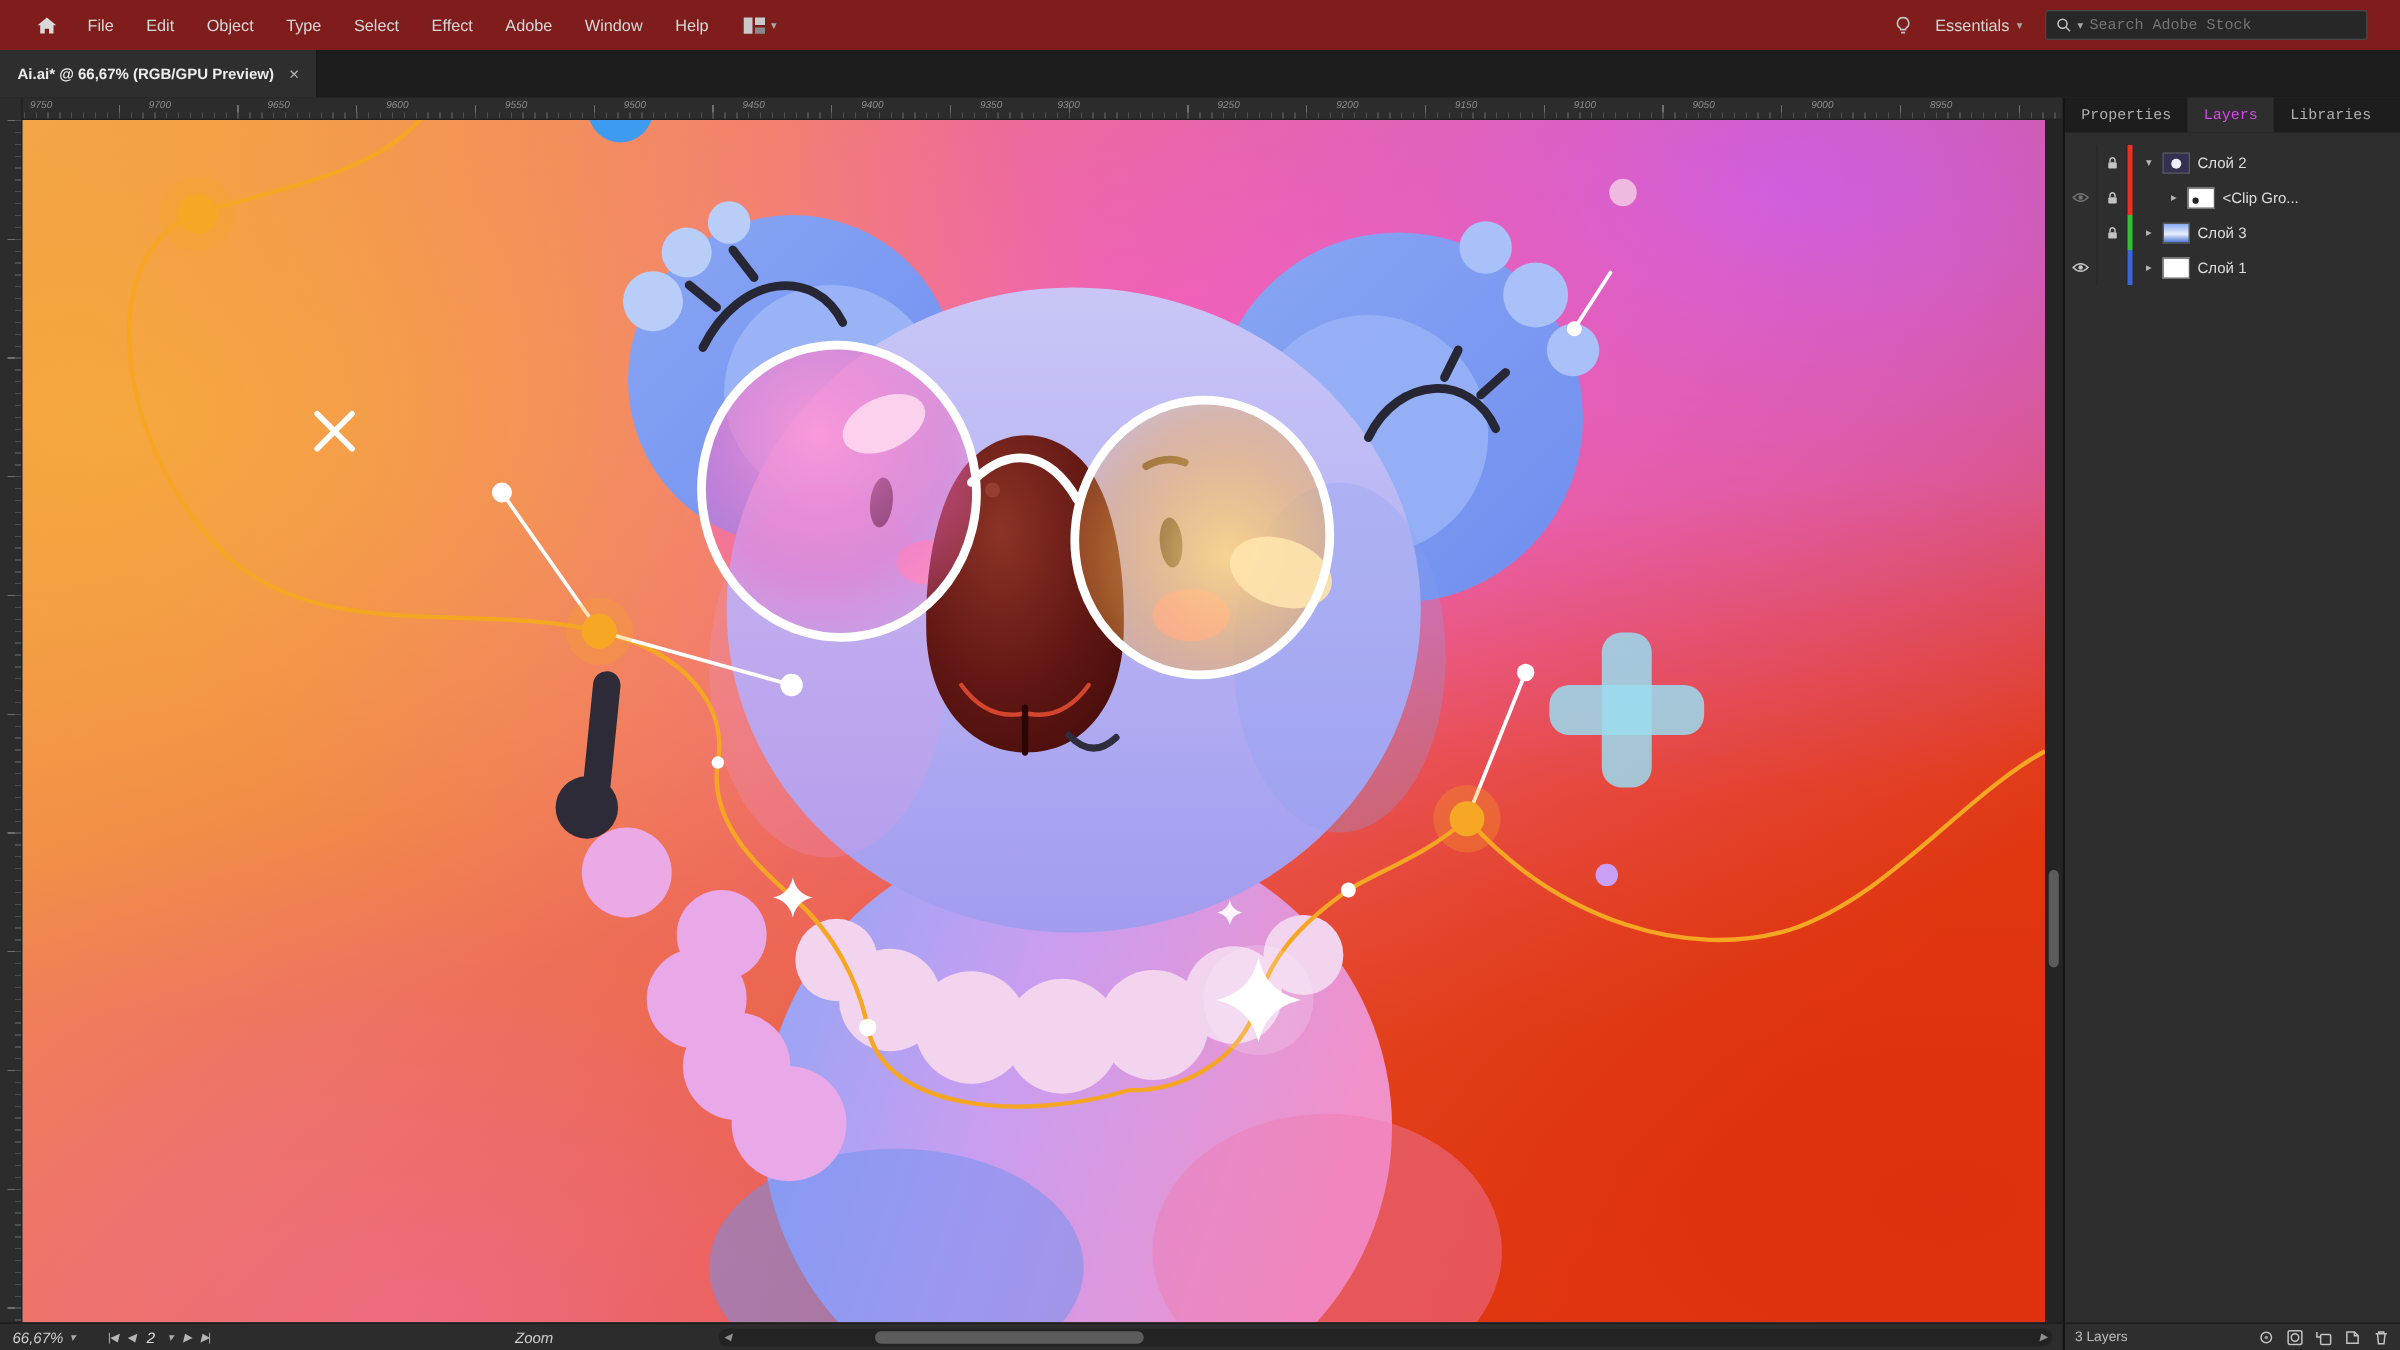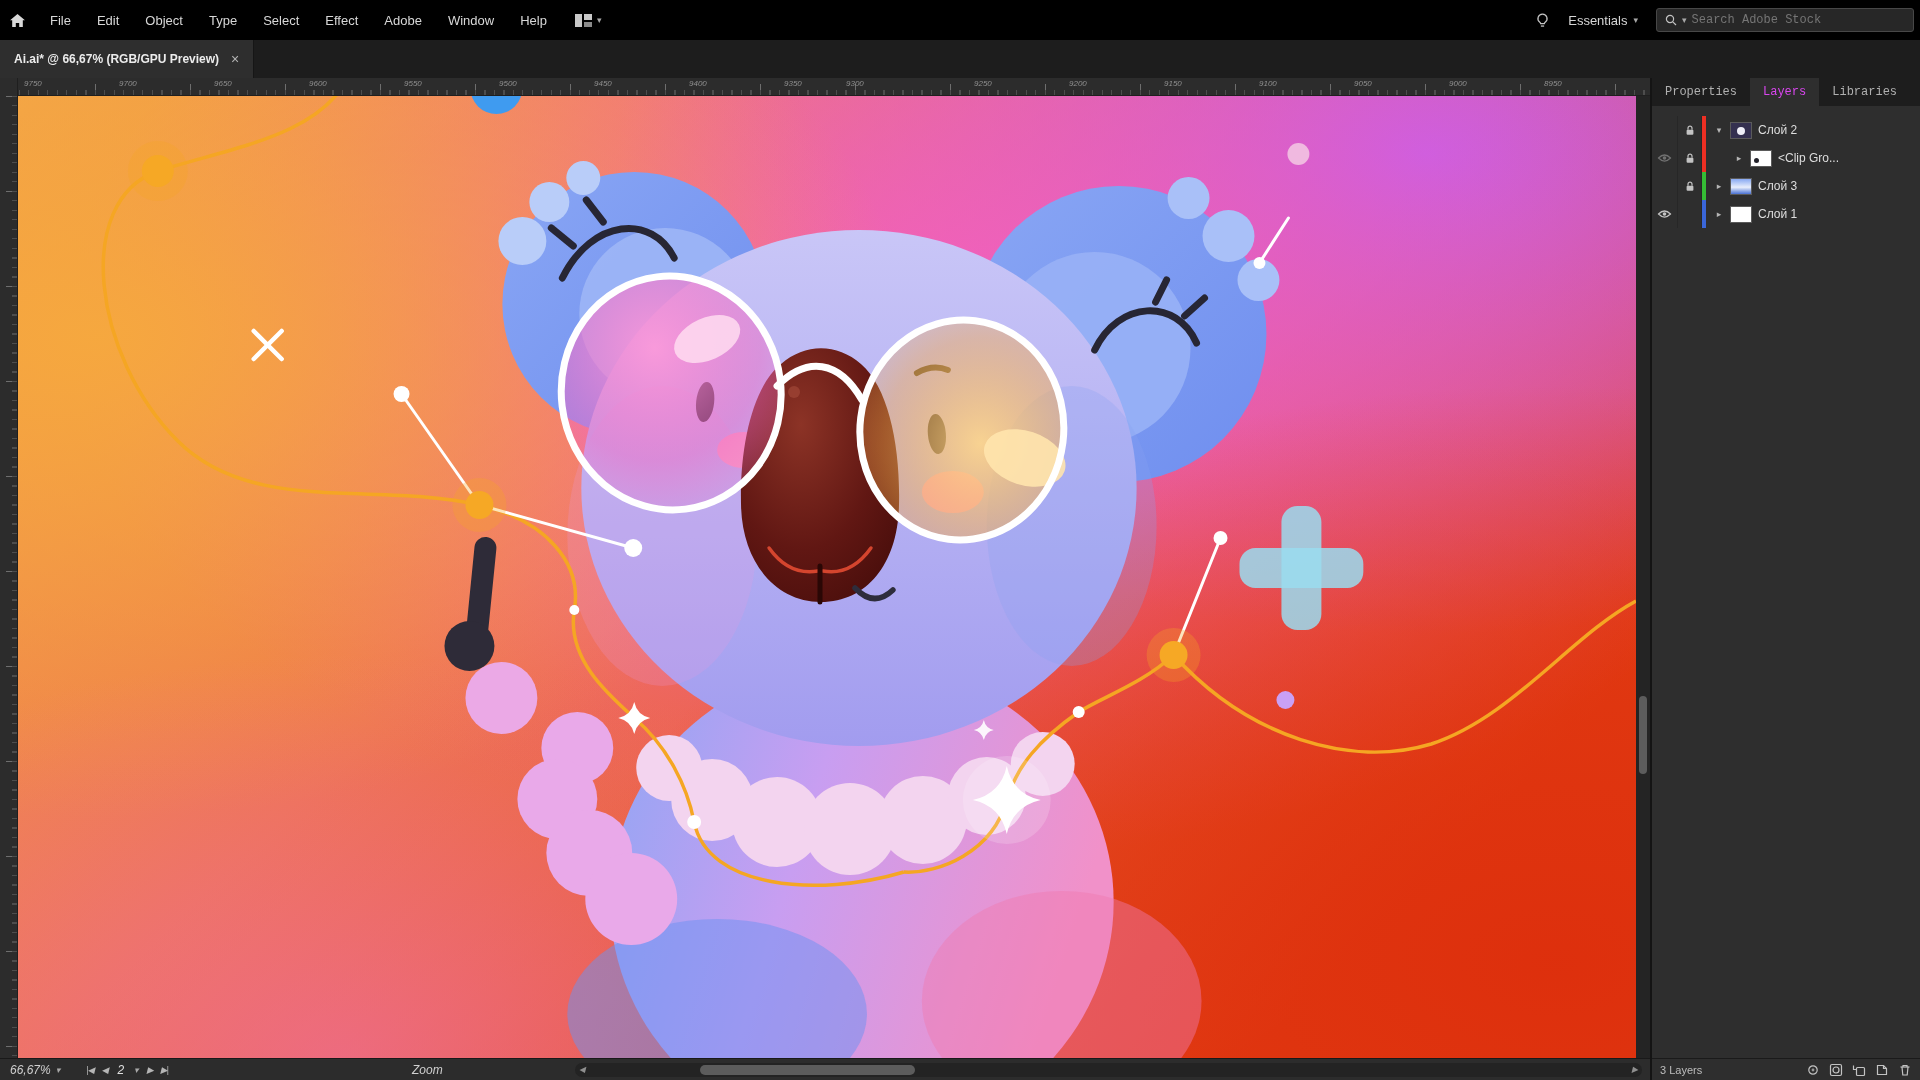--- a/index.html
+++ b/index.html
@@ -1,21 +1,21 @@
 <!DOCTYPE html>
 <html><head>
 <meta charset="utf-8">
 <style>
   * { margin:0; padding:0; box-sizing:border-box; }
   html,body { background:#111; }
   body { font-family:"Liberation Sans", sans-serif; }
   .app { position:relative; width:1920px; height:1080px; background:#1c1c1c; overflow:hidden; color:#d6d6d6; }
 
   
-  .menubar { height:40px; background:#000000; display:flex; align-items:center; padding:0 6px; font-size:13px; }
+  .menubar { height:40px; background:#7f1d1d; display:flex; align-items:center; padding:0 26px; font-size:13px; }
   .home-btn { width:22px; display:flex; align-items:center; justify-content:center; margin-right:22px; cursor:pointer; }
   .menus { display:flex; gap:26px; }
   .menu-item { color:#d8d8d8; cursor:default; }
   .arrange-box { display:flex; align-items:center; gap:5px; margin-left:28px; }
   .arrange-icon { width:17px; height:13px; position:relative; }
   .arrange-icon i { position:absolute; background:#c9c9c9; display:block; }
   .arrange-icon i:nth-child(1){ left:0; top:0; width:7px; height:13px; }
   .arrange-icon i:nth-child(2){ left:9px; top:0; width:8px; height:6px; }
   .arrange-icon i:nth-child(3){ left:9px; top:8px; width:8px; height:5px; background:#8a8a8a; }
   .chev { font-size:9px; color:#a8a8a8; }

